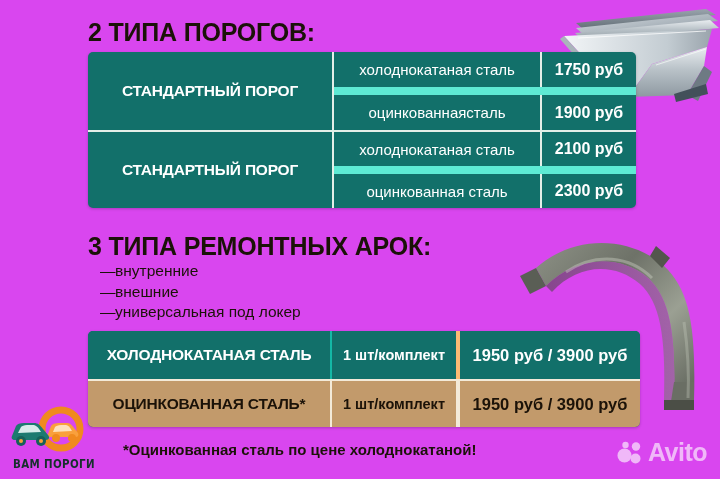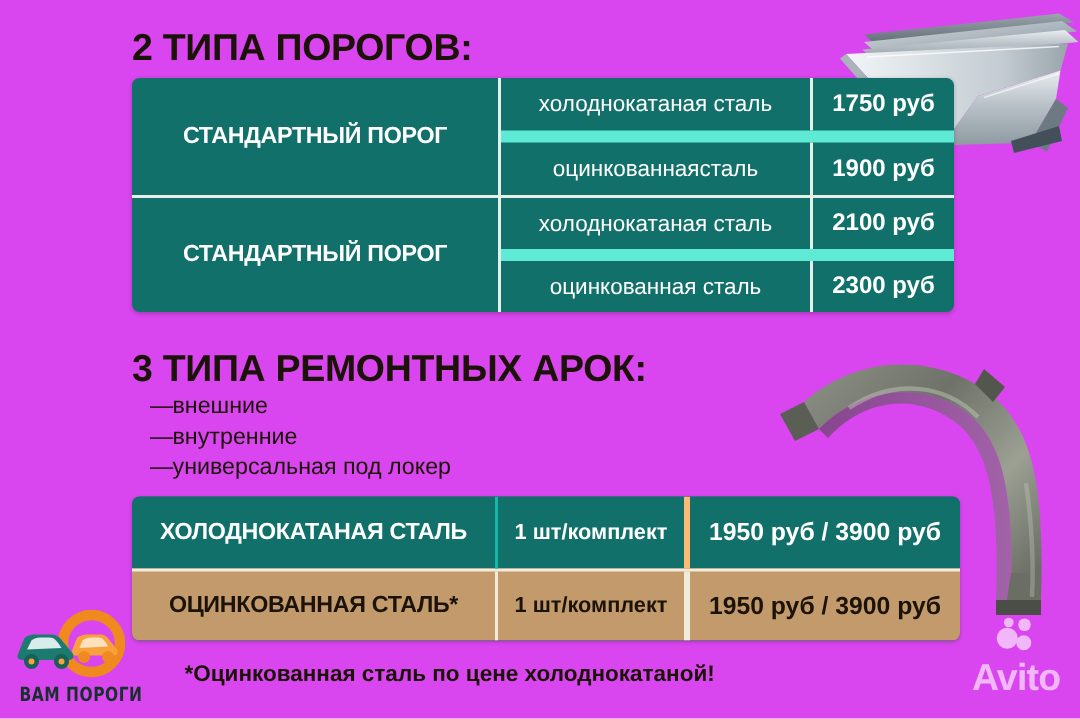--- a/index.html
+++ b/index.html
@@ -201,21 +201,20 @@
 
   
   #avito {
     position: absolute;
     right: 13px;
     bottom: 14px;
     display: flex;
     align-items: center;
     gap: 5px;
     opacity: 0.62;
-    flex-direction: column;
   }
   #avito-word {
     color: #ffffff;
     font-size: 25px;
     font-weight: bold;
     letter-spacing: -0.5px;
     line-height: 1;
   }
 
   
@@ -308,24 +307,24 @@
         </div>
       </div>
     </div>
 
   </div>
 
   <div class="heading" id="heading-arches">3 ТИПА РЕМОНТНЫХ АРОК:</div>
 
   <ul id="arch-list">
     <li>
-      <span class="dash">—</span><span>внешние</span>
+      <span class="dash">—</span><span>внутренние</span>
     </li>
     <li>
-      <span class="dash">—</span><span>внутренние</span>
+      <span class="dash">—</span><span>внешние</span>
     </li>
     <li>
       <span class="dash">—</span><span>универсальная под локер</span>
     </li>
   </ul>
 
   <svg id="photo-arch" viewBox="0 0 206 180" xmlns="http://www.w3.org/2000/svg">
     <defs>
       <linearGradient id="archGrad" x1="0" y1="0" x2="1" y2="1">
         <stop offset="0%" stop-color="#8d9186"></stop>

